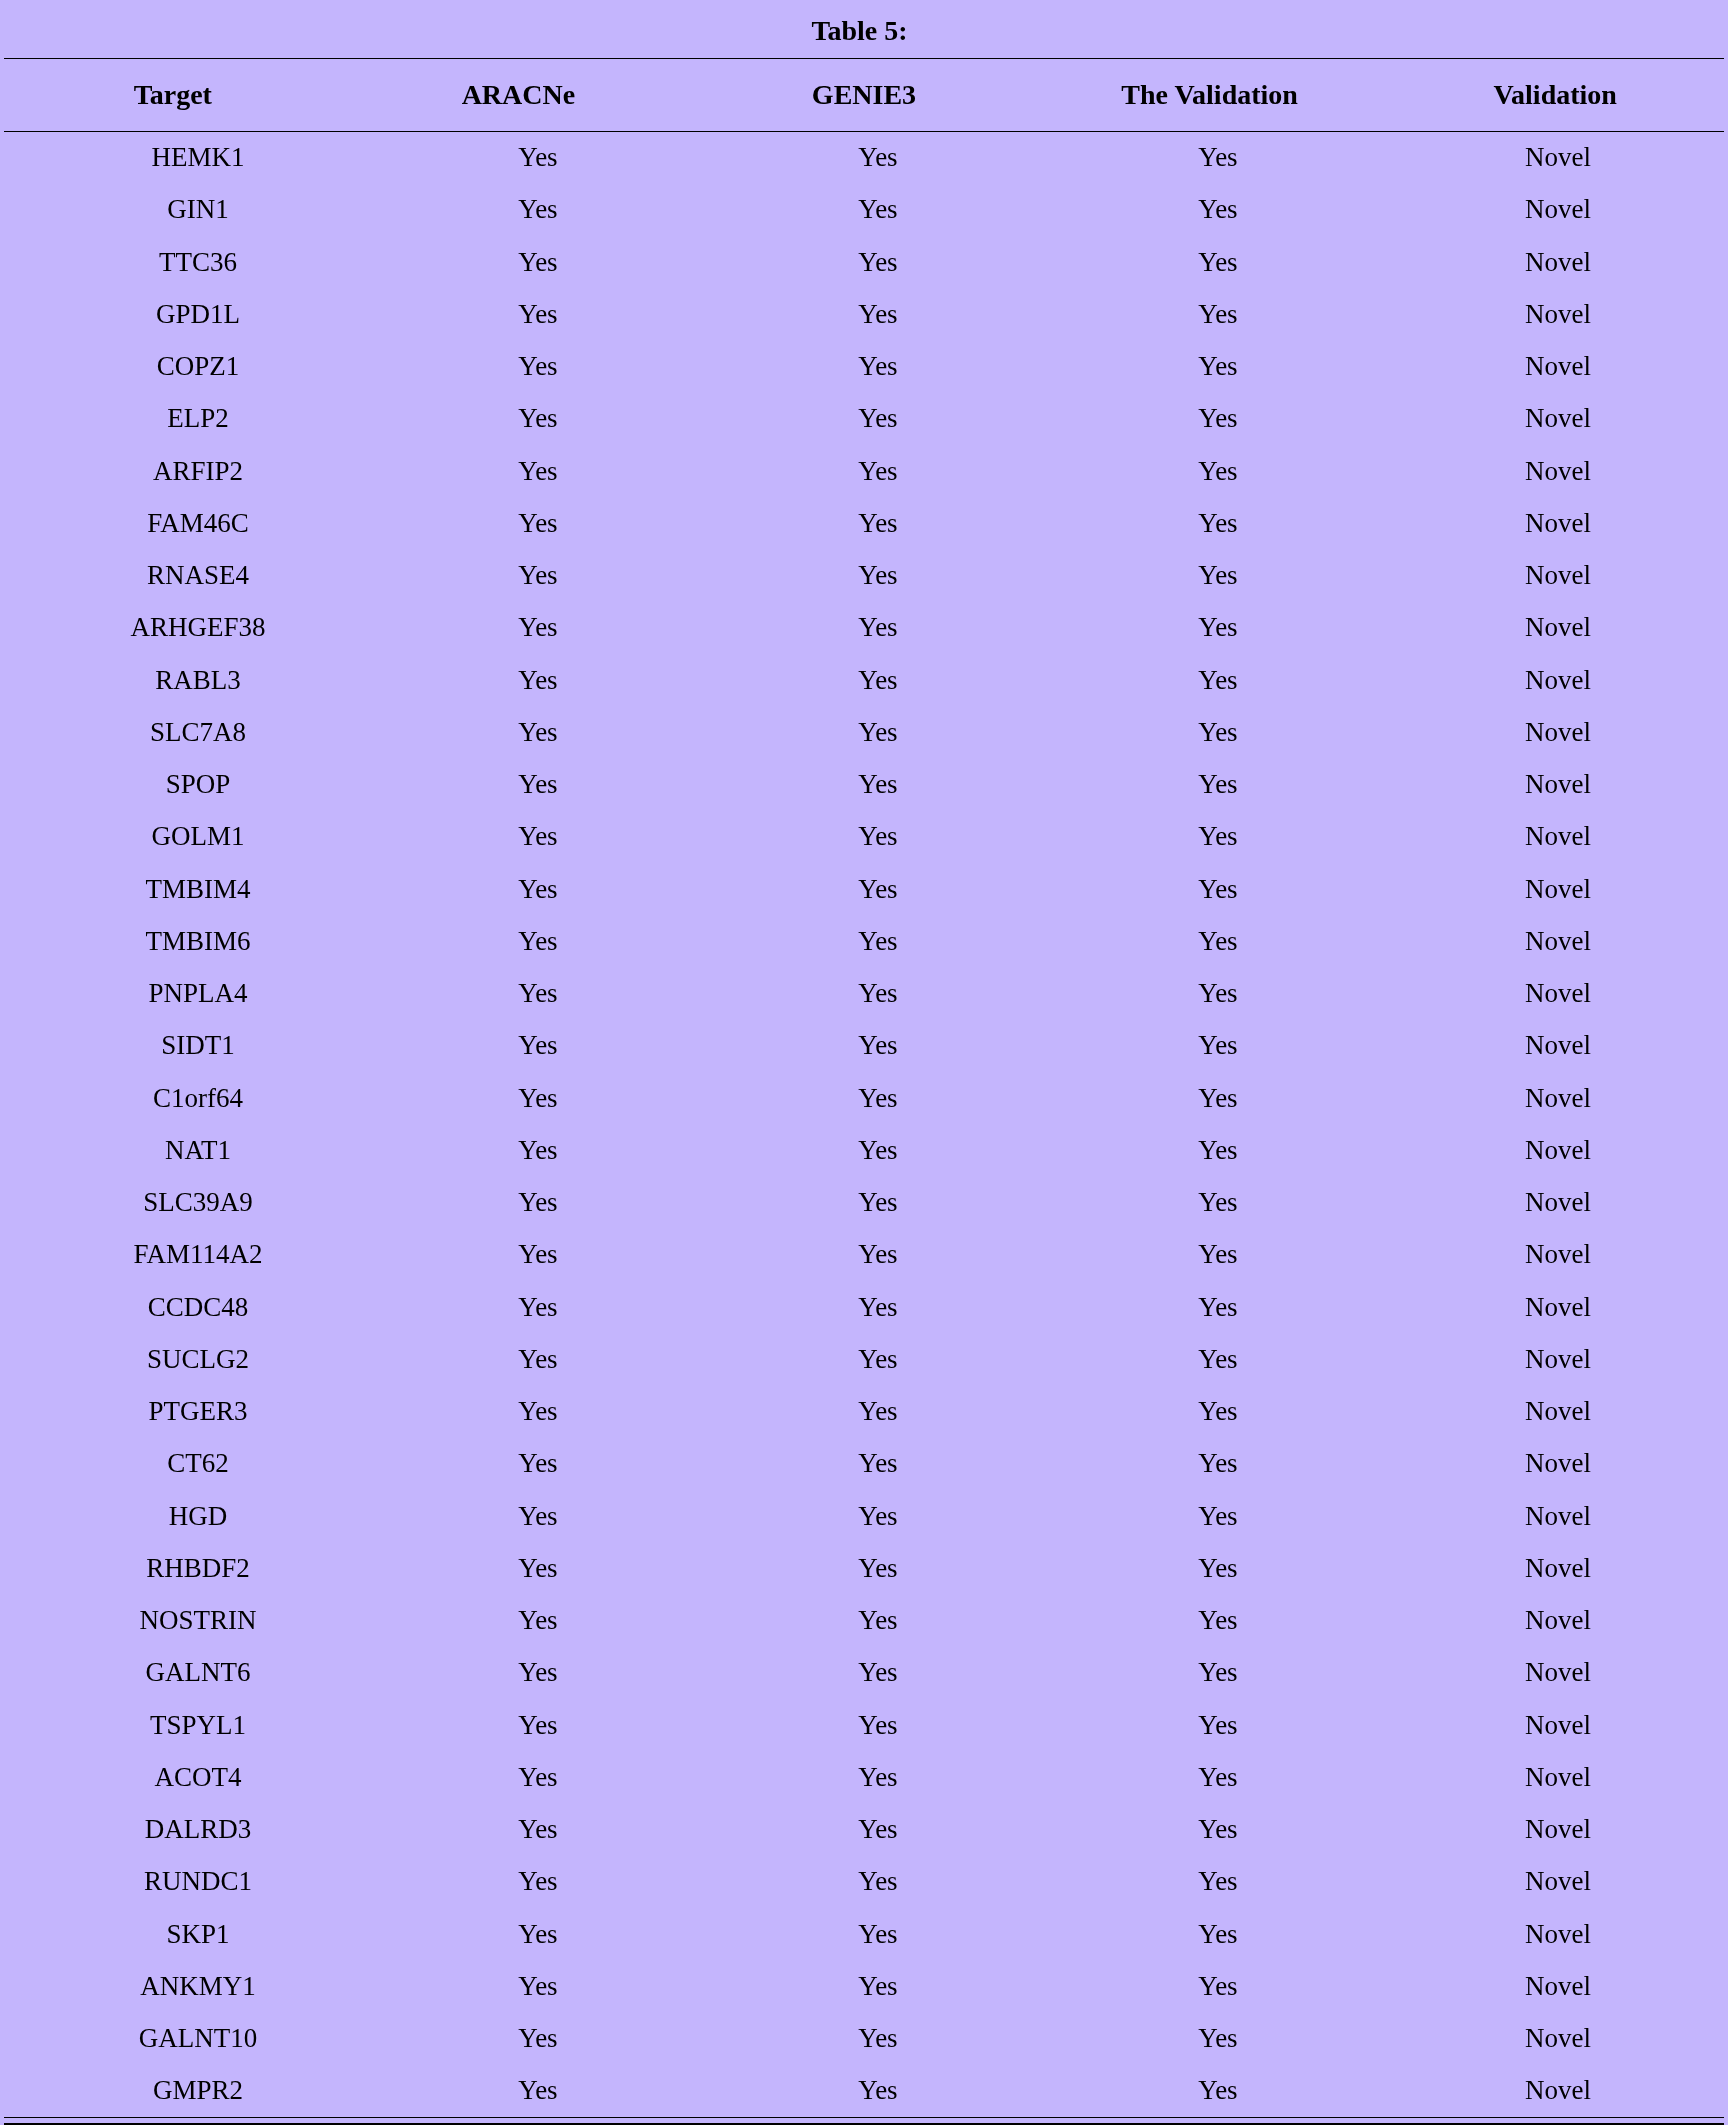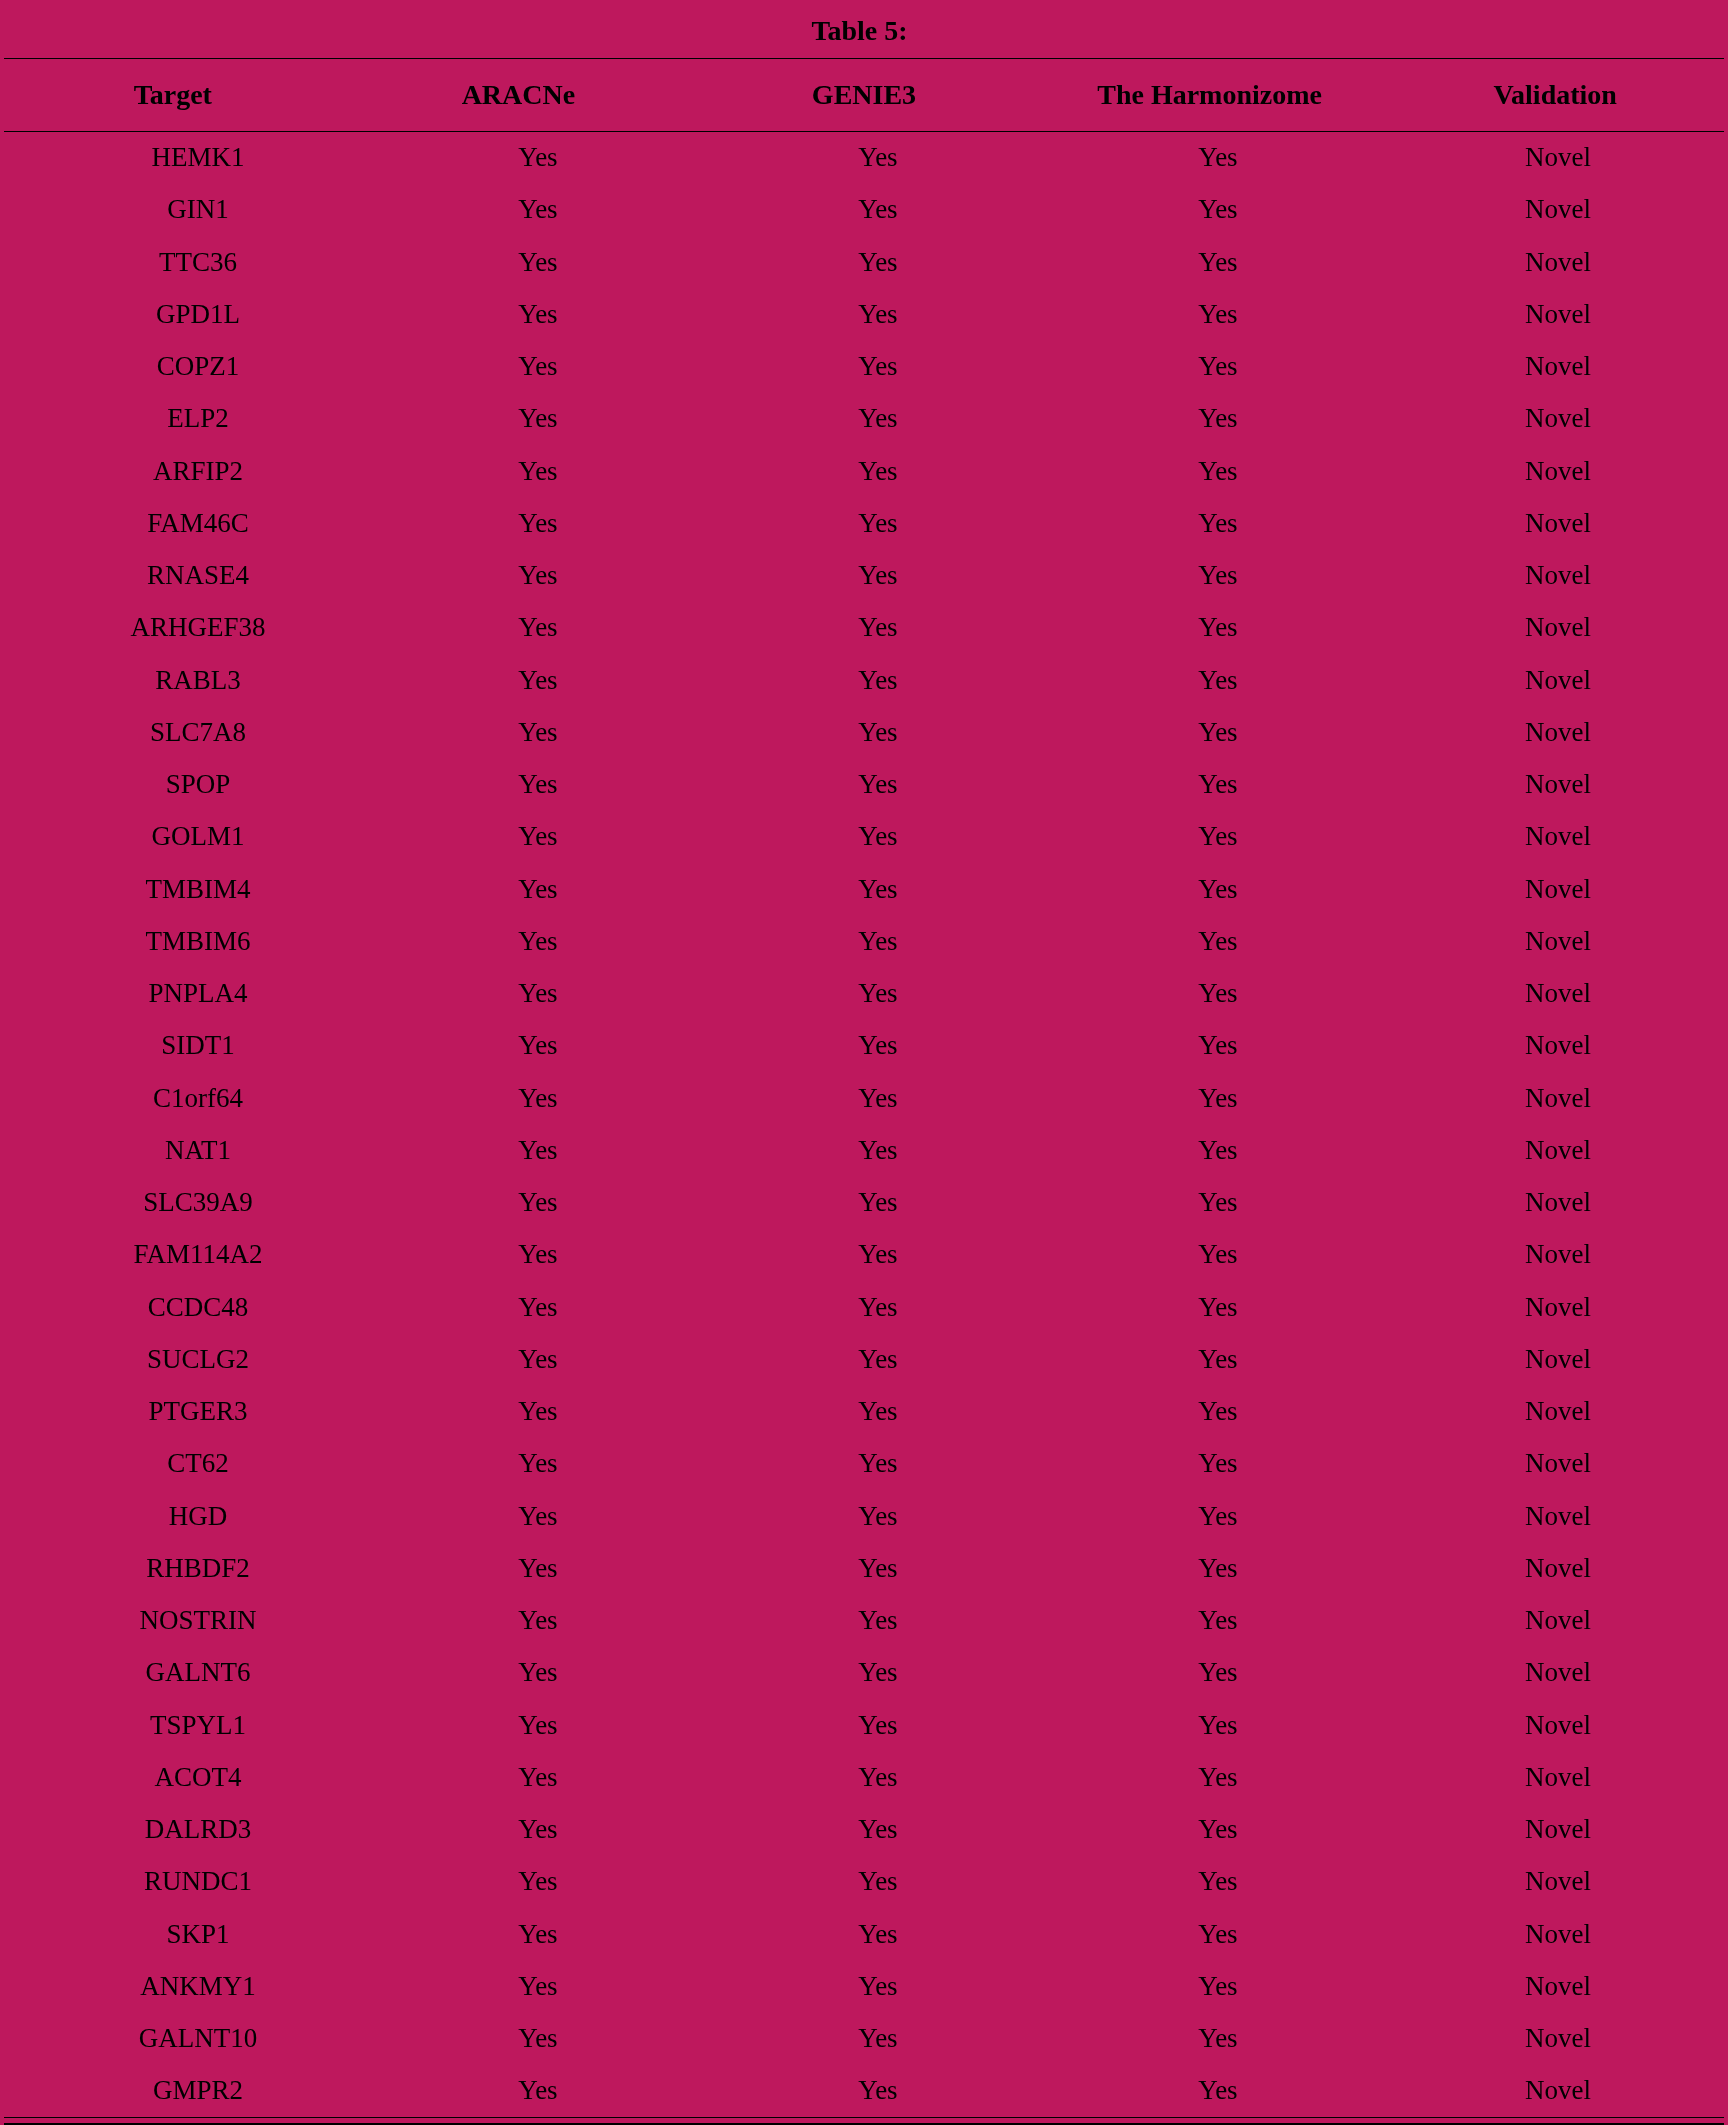--- a/index.html
+++ b/index.html
@@ -8,21 +8,21 @@
     background: #ffffff;
   }
   .page {
     width: 1728px;
     height: 2125px;
     box-sizing: border-box;
     display: flex;
     flex-direction: column;
     font-family: "Liberation Serif", "DejaVu Serif", serif;
     color: #000000;
-    background: #be185d;
+    background: #c4b5fd;
   }
   .caption {
     height: 54px;
     display: flex;
     align-items: center;
     justify-content: center;
     font-size: 28px;
     padding-top: 3.6px;
   }
   .caption .caption-label {
@@ -73,21 +73,21 @@
   <div class="caption">
     <span class="caption-label">Table 5:</span>
   </div>
 
   <div class="rule"></div>
 
   <div class="header-row">
     <div class="hcell">Target</div>
     <div class="hcell">ARACNe</div>
     <div class="hcell">GENIE3</div>
-    <div class="hcell">The Harmonizome</div>
+    <div class="hcell">The Validation</div>
     <div class="hcell">Validation</div>
   </div>
 
   <div class="rule"></div>
 
   <div class="tbody">
       <div class="trow">
         <div class="tcell">HEMK1</div>
         <div class="tcell">Yes</div>
         <div class="tcell">Yes</div>

